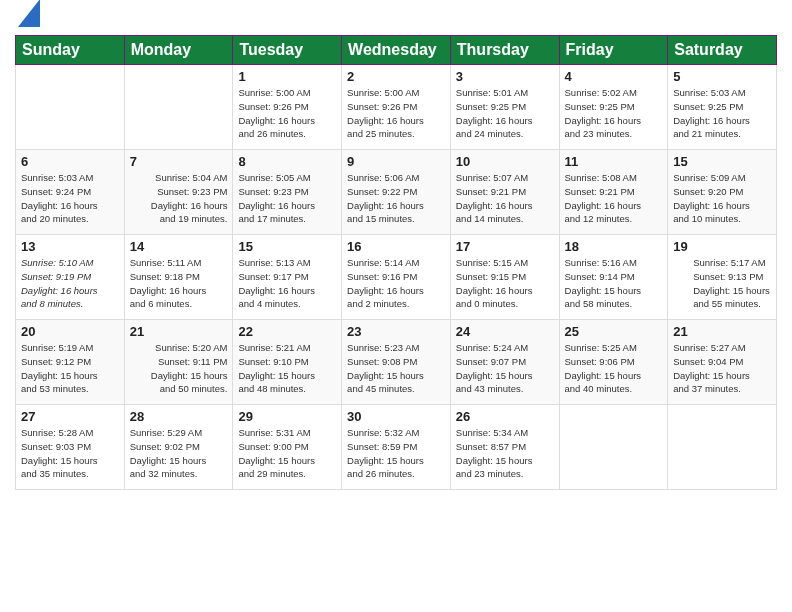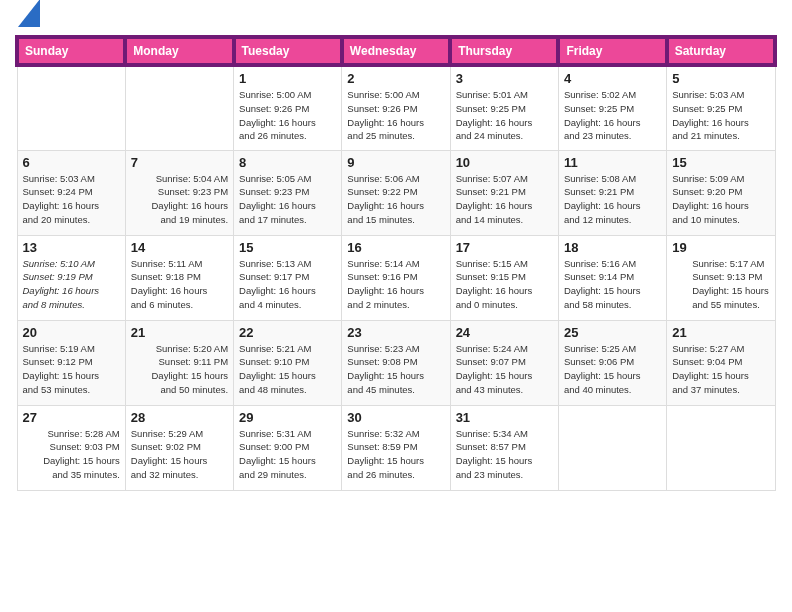--- a/index.html
+++ b/index.html
@@ -43,27 +43,27 @@
       font-size: 16px;
       color: #444;
       margin-top: 2px;
     }
     .calendar {
       width: 100%;
       border-collapse: collapse;
       font-size: 10px;
     }
     .calendar th {
-      background-color: #ec4899;
+      background-color: #15803d;
       color: #fff;
       text-align: left;
       padding: 5px 6px;
-      font-size: 12px;
+      font-size: 16px;
       font-weight: bold;
-      border: 4px solid #701a75;
+      border: 1px solid #701a75;
     }
     .calendar td {
       border: 1px solid #ddd;
       vertical-align: top;
       padding: 4px 5px;
       width: calc(100%/7);
       height: 85px;
       background: #fff;
     }
     .calendar tr:nth-child(even) td {
@@ -306,21 +306,21 @@
             <span class="day-num">21</span>
             <div class="day-detail" style="white-space: pre-line;">Sunrise: 5:27 AM
 Sunset: 9:04 PM
 Daylight: 15 hours
 and 37 minutes.</div>
           </td>
         </tr>
         <tr>
           <td>
             <span class="day-num">27</span>
-            <div class="day-detail" style="white-space: pre-line; text-align: right;">Sunrise: 5:28 AM
+            <div class="day-detail" style="white-space: pre-line;">Sunrise: 5:28 AM
 Sunset: 9:03 PM
 Daylight: 15 hours
 and 35 minutes.</div>
           </td>
           <td>
             <span class="day-num">28</span>
             <div class="day-detail" style="white-space: pre-line;">Sunrise: 5:29 AM
 Sunset: 9:02 PM
 Daylight: 15 hours
 and 32 minutes.</div>
@@ -333,21 +333,21 @@
 and 29 minutes.</div>
           </td>
           <td>
             <span class="day-num">30</span>
             <div class="day-detail" style="white-space: pre-line;">Sunrise: 5:32 AM
 Sunset: 8:59 PM
 Daylight: 15 hours
 and 26 minutes.</div>
           </td>
           <td>
-            <span class="day-num">31</span>
+            <span class="day-num">26</span>
             <div class="day-detail" style="white-space: pre-line;">Sunrise: 5:34 AM
 Sunset: 8:57 PM
 Daylight: 15 hours
 and 23 minutes.</div>
           </td>
           <td class="empty-cell"></td>
           <td class="empty-cell"></td>
         </tr>
       </tbody>
   </table>

